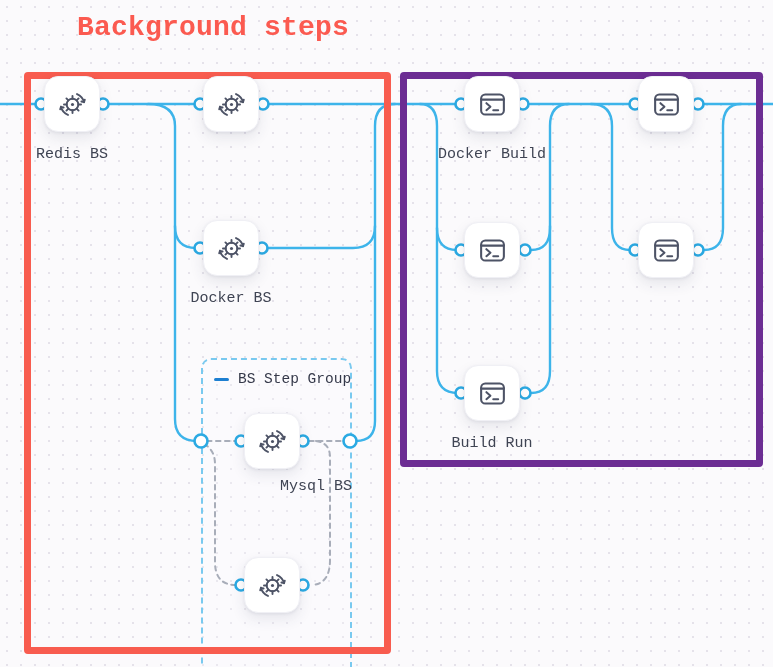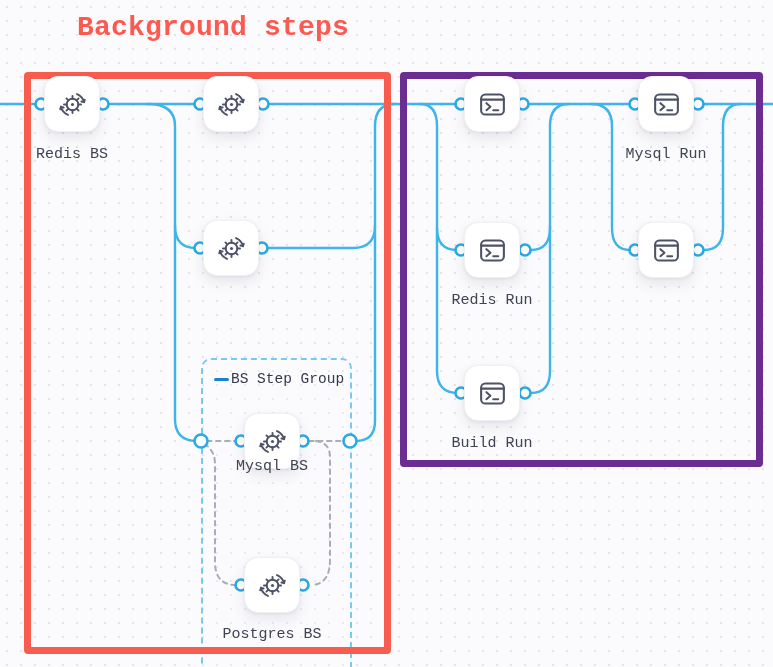--- a/index.html
+++ b/index.html
@@ -13,21 +13,21 @@
   .title{position:absolute;font-weight:bold;font-size:28px;letter-spacing:.2px;z-index:5;}
   .title.bg{color:#fb5a50;}
   .title.run{color:#752f9e;}
   .frame{position:absolute;box-sizing:border-box;border-radius:4px;z-index:3;}
   .frame.red{border:7px solid #f85c4f;}
   .frame.purple{border:7px solid #6c2d93;}
   .stepgroup{
     position:absolute;box-sizing:border-box;z-index:1;
     border:2px dashed #79c9ef;border-radius:10px;background:rgba(250,252,255,.25);
   }
-  .grouplabel{position:absolute;z-index:4;display:flex;align-items:center;gap:2px;}
+  .grouplabel{position:absolute;z-index:4;display:flex;align-items:center;gap:9px;}
   .grouplabel .dash{width:15px;height:3px;border-radius:2px;background:#1d7fd1;}
   .grouplabel .txt{font-size:14.5px;color:#35394a;}
   svg.wires{position:absolute;left:0;top:0;z-index:2;}
   .node{
     position:absolute;width:56px;height:56px;background:#ffffff;border-radius:14px;
     border:1px solid #f0f0f5;box-sizing:border-box;z-index:4;
     box-shadow:0 6px 14px rgba(45,55,90,.10),0 1px 3px rgba(45,55,90,.08);
     display:flex;align-items:center;justify-content:center;
   }
   .node .badge{
@@ -260,19 +260,18 @@
     <rect x="3.2" y="4.2" width="17.6" height="15.6" rx="3.2"></rect>
     <line x1="3.2" y1="8.2" x2="20.8" y2="8.2"></line>
     <path d="M 7.3 11 l 3.1 2.7 l -3.1 2.7"></path>
     <line x1="12.6" y1="16.4" x2="16.4" y2="16.4"></line>
   </g>
 </svg>
       <span class="badge"></span>
     </div>
 
   <div class="nodelabel" style="left:-8px;top:146px;">Redis BS</div>
-  <div class="nodelabel" style="left:192px;top:458px;">Mysql BS</div>
-  <div class="nodelabel" style="left:192px;top:626px;">Postgres BS</div>
-  <div class="nodelabel" style="left:586px;top:146px;">Mysql Run</div>
-  <div class="nodelabel" style="left:412px;top:292px;">Redis Run</div>
+  <div class="nodelabel" style="left:151px;top:290px;">Docker BS</div>
+  <div class="nodelabel" style="left:192px;top:478px;text-align:right;">Mysql BS</div>
+  <div class="nodelabel" style="left:412px;top:146px;">Docker Build</div>
   <div class="nodelabel" style="left:412px;top:435px;">Build Run</div>
 
 </div>
 
 </body></html>

